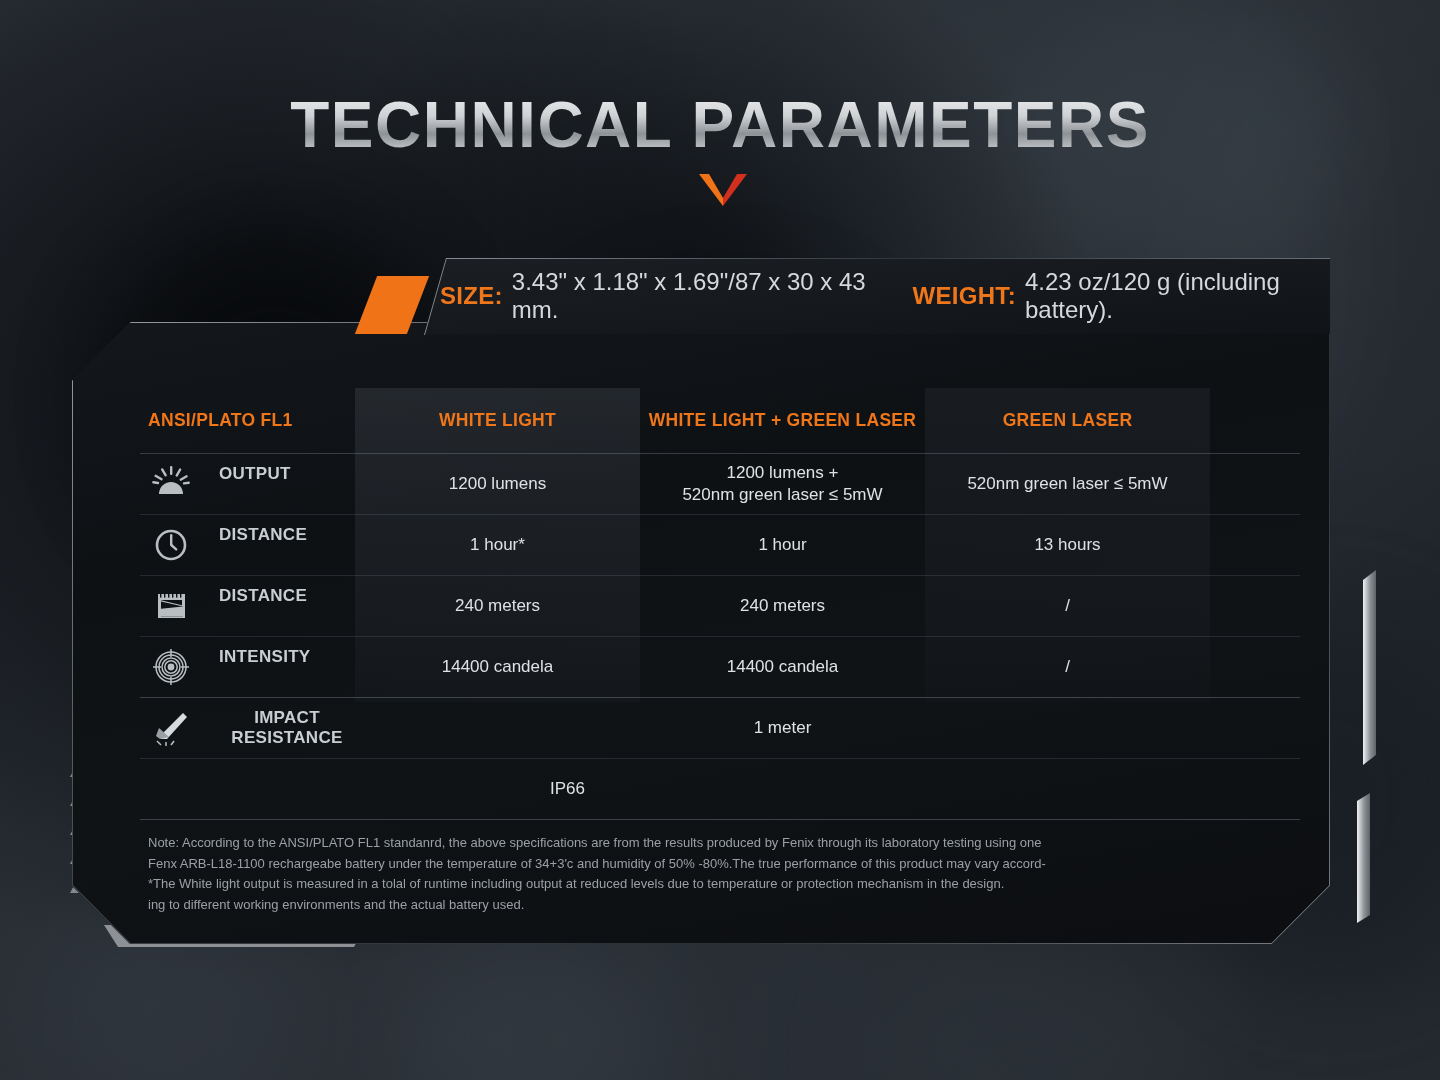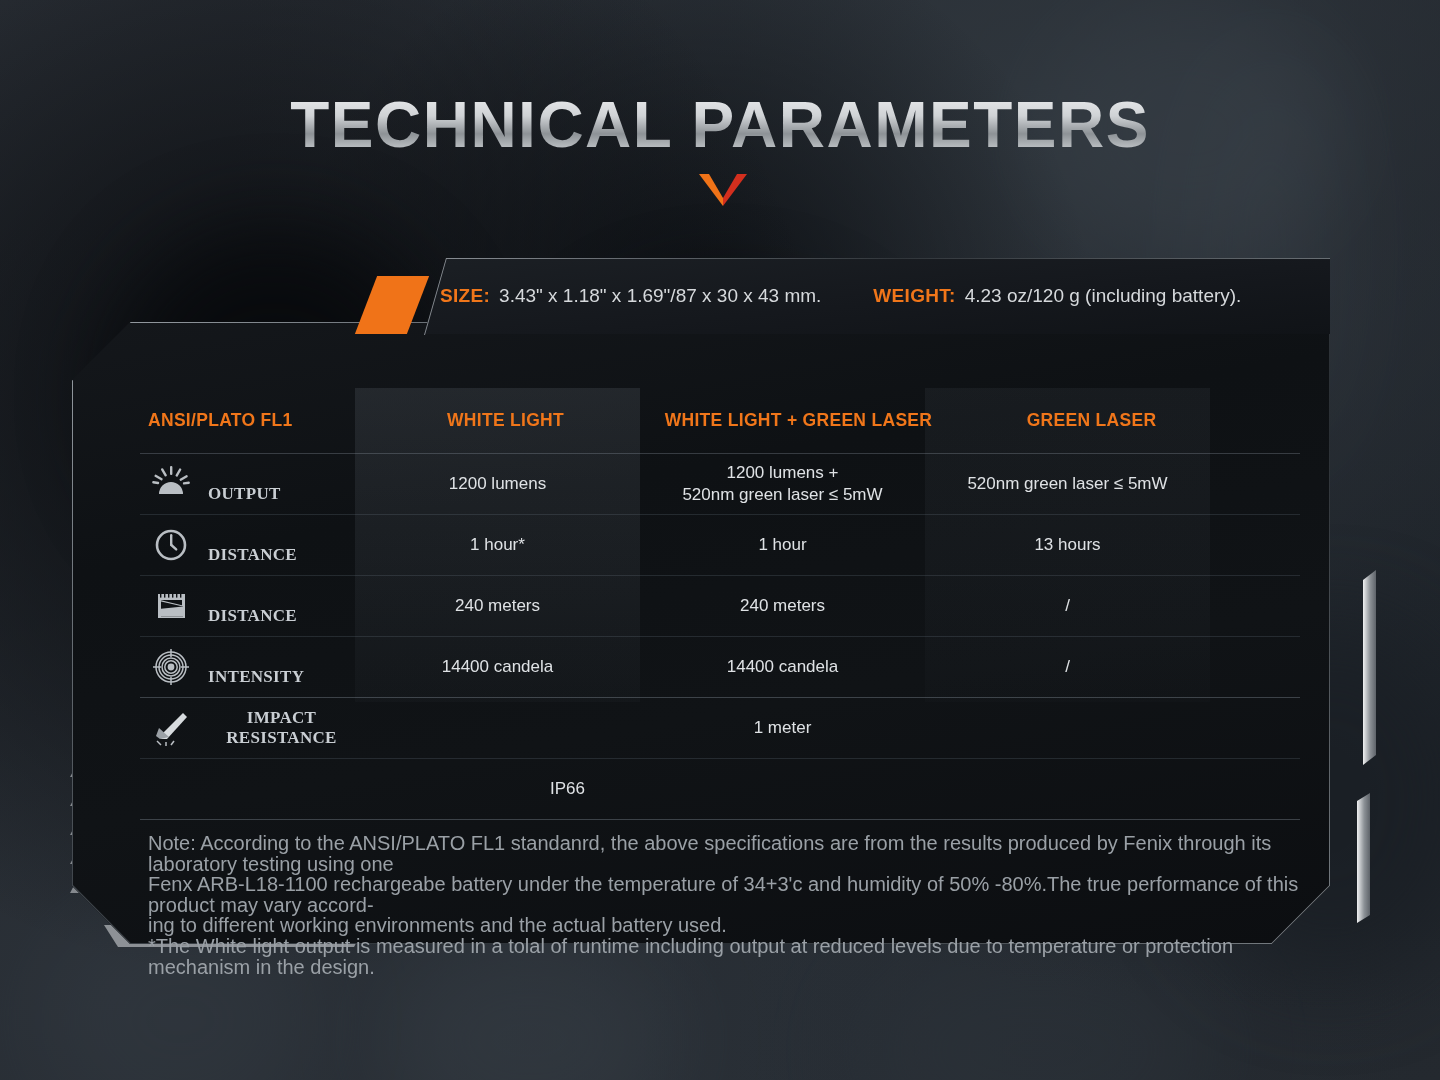--- a/index.html
+++ b/index.html
@@ -85,53 +85,53 @@
   .head-edge {
     position:absolute; left:424px; top:258px; width:906px; height:77px;
     background:linear-gradient(120deg,#8b9096,#30353a 50%,#6e7479);
     clip-path:polygon(22px 0, 906px 0, 906px 1px, 22.6px 1px, 1px 77px, 0 77px);
   }
   .slash {
     position:absolute; left:366px; top:276px; width:52px; height:58px;
     background:#f07318; transform:skewX(-21deg);
   }
   .head-text { position:absolute; left:440px; top:258px; width:890px; height:76px;
-               display:flex; align-items:center; font-size:19px; }
+               display:flex; align-items:center; font-size:24px; }
   .lbl { color:#f0761a; font-weight:bold; letter-spacing:.3px; }
   .val { color:#d6d9dc; margin-left:9px; }
   .gap { display:inline-block; width:52px; }
 
   
   .table { position:absolute; left:140px; top:388px; width:1160px; }
   .col-bg { position:absolute; top:0; width:285px; }
   .cb-white { left:215px;  height:314px;
               background:linear-gradient(180deg,rgba(128,138,150,.17),rgba(110,120,132,.12) 55%,rgba(90,100,112,.05)); }
   .cb-green { left:785px;  height:314px;
               background:linear-gradient(180deg,rgba(110,120,132,.10),rgba(95,105,118,.07) 60%,rgba(80,90,102,.03)); }
 
   .trow { position:relative; display:flex; align-items:center; }
-  .thead { height:66px; border-bottom:1px solid rgba(150,160,172,.30);gap:8px; }
+  .thead { height:66px; border-bottom:1px solid rgba(150,160,172,.30); }
   .thead .cell { color:#f0761a; font-weight:bold; font-size:17.5px; letter-spacing:.3px; }
   .cell { display:flex; align-items:center; justify-content:center; text-align:center;
           color:#dfe2e5; font-size:17px; }
   .c0 { width:215px; justify-content:flex-start; padding-left:8px; }
   .c1, .c2, .c3 { width:285px; }
   .cmerge { width:855px; }
 
   .drow { height:61px; border-bottom:1px solid rgba(120,132,145,.22); }
-  .rowlabel { display:flex; align-items:flex-end; gap:16px; padding-left:10px;font-family:Liberation Serif, serif; }
+  .rowlabel { display:flex; align-items:flex-start; gap:27px; padding-left:10px; }
   .rowlabel .txt { color:#c9ced3; font-weight:bold; font-size:17px; letter-spacing:.3px; }
   .ico { width:42px; height:40px; display:block; flex:none; }
   .two-line { line-height:1.32; }
   .sep-strong { border-bottom:1px solid rgba(150,160,172,.34); }
 
   
   .note {
     position:absolute; left:148px; top:833px; width:1160px;
-    color:#9aa0a6; font-size:20px; line-height:20.6px;
+    color:#9aa0a6; font-size:13px; line-height:20.6px;
   }
 </style>
 </head>
 <body>
 
 <div class="bg">
   <div class="bg-base"></div>
   <div class="blob b1"></div>
   <div class="blob b2"></div>
   <div class="blob b3"></div>
@@ -299,15 +299,15 @@
 
   <div class="trow drow sep-strong">
     <div class="cell cmerge">IP66</div>
   </div>
 
 </div>
 
 <div class="note">
   <div>Note: According to the ANSI/PLATO FL1 standanrd, the above specifications are from the results produced by Fenix through its laboratory testing using one</div>
   <div>Fenx ARB-L18-1100 rechargeabe battery under the temperature of 34+3'c and humidity of 50% -80%.The true performance of this product may vary accord-</div>
+  <div>*The White light output is measured in a tolal of runtime including output at reduced levels due to temperature or protection mechanism in the design.</div>
   <div>ing to different working environments and the actual battery used.</div>
-  <div>*The White light output is measured in a tolal of runtime including output at reduced levels due to temperature or protection mechanism in the design.</div>
 </div>
 
 </body></html>

